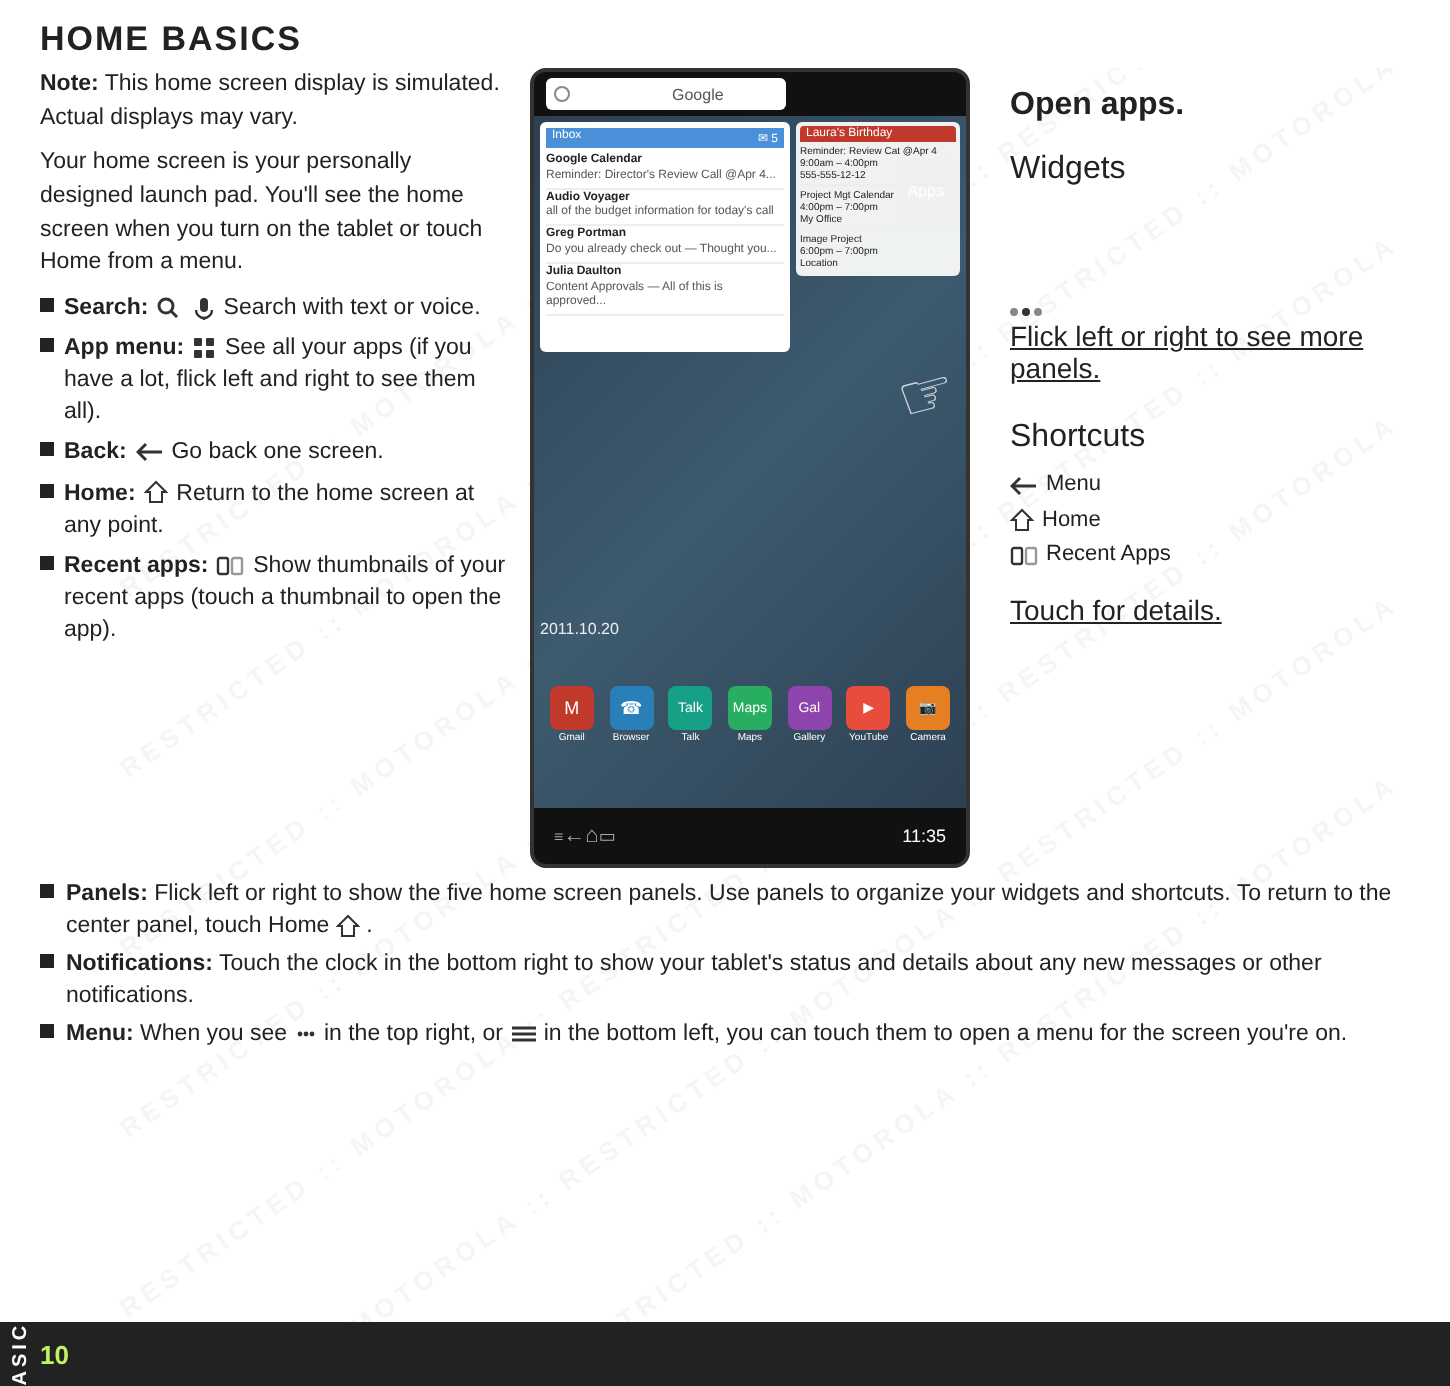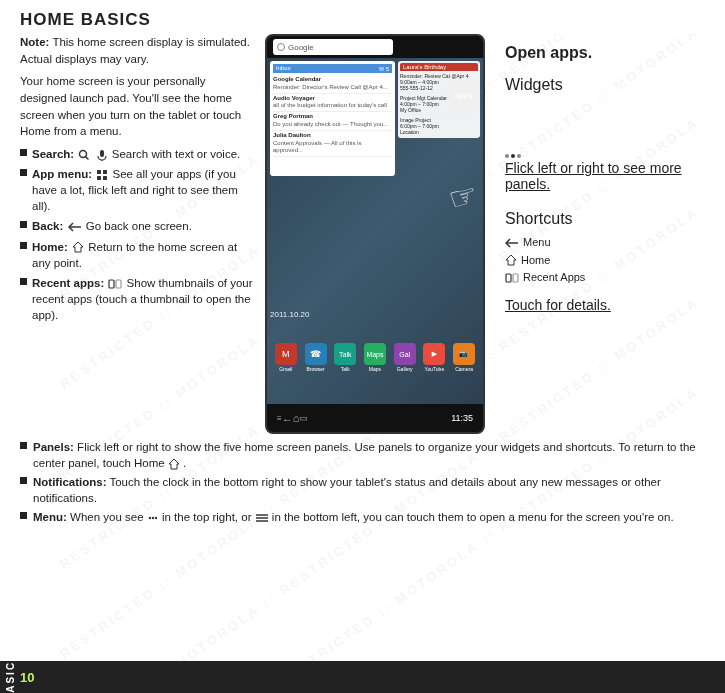--- a/index.html
+++ b/index.html
@@ -111,20 +111,21 @@
     .search-bar-device {
       background: #fff;
       border-radius: 3px;
       height: 16px;
       width: 120px;
       display: flex;
       align-items: center;
       padding: 0 4px;
       font-size: 9px;
       color: #555;
+      gap: 48px;
     }
     .search-icon-small {
       width: 8px;
       height: 8px;
       border: 1.5px solid #888;
       border-radius: 50%;
       display: inline-block;
       position: relative;
       margin-right: 3px;
     }

